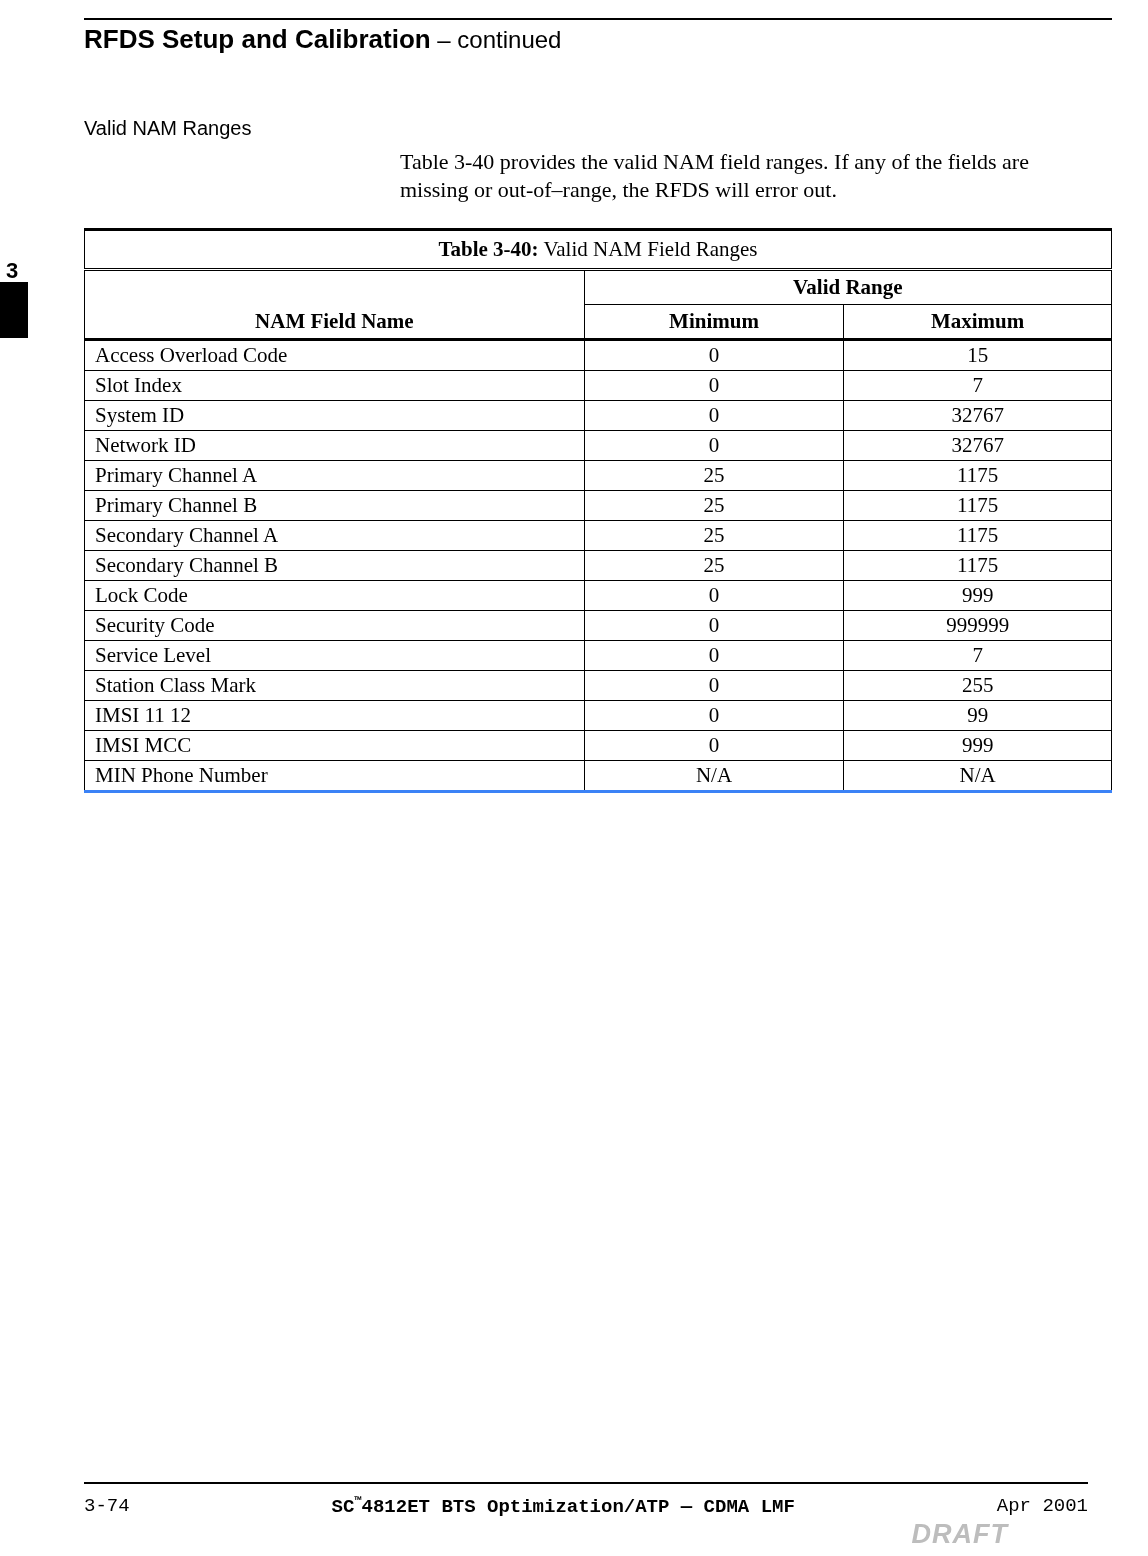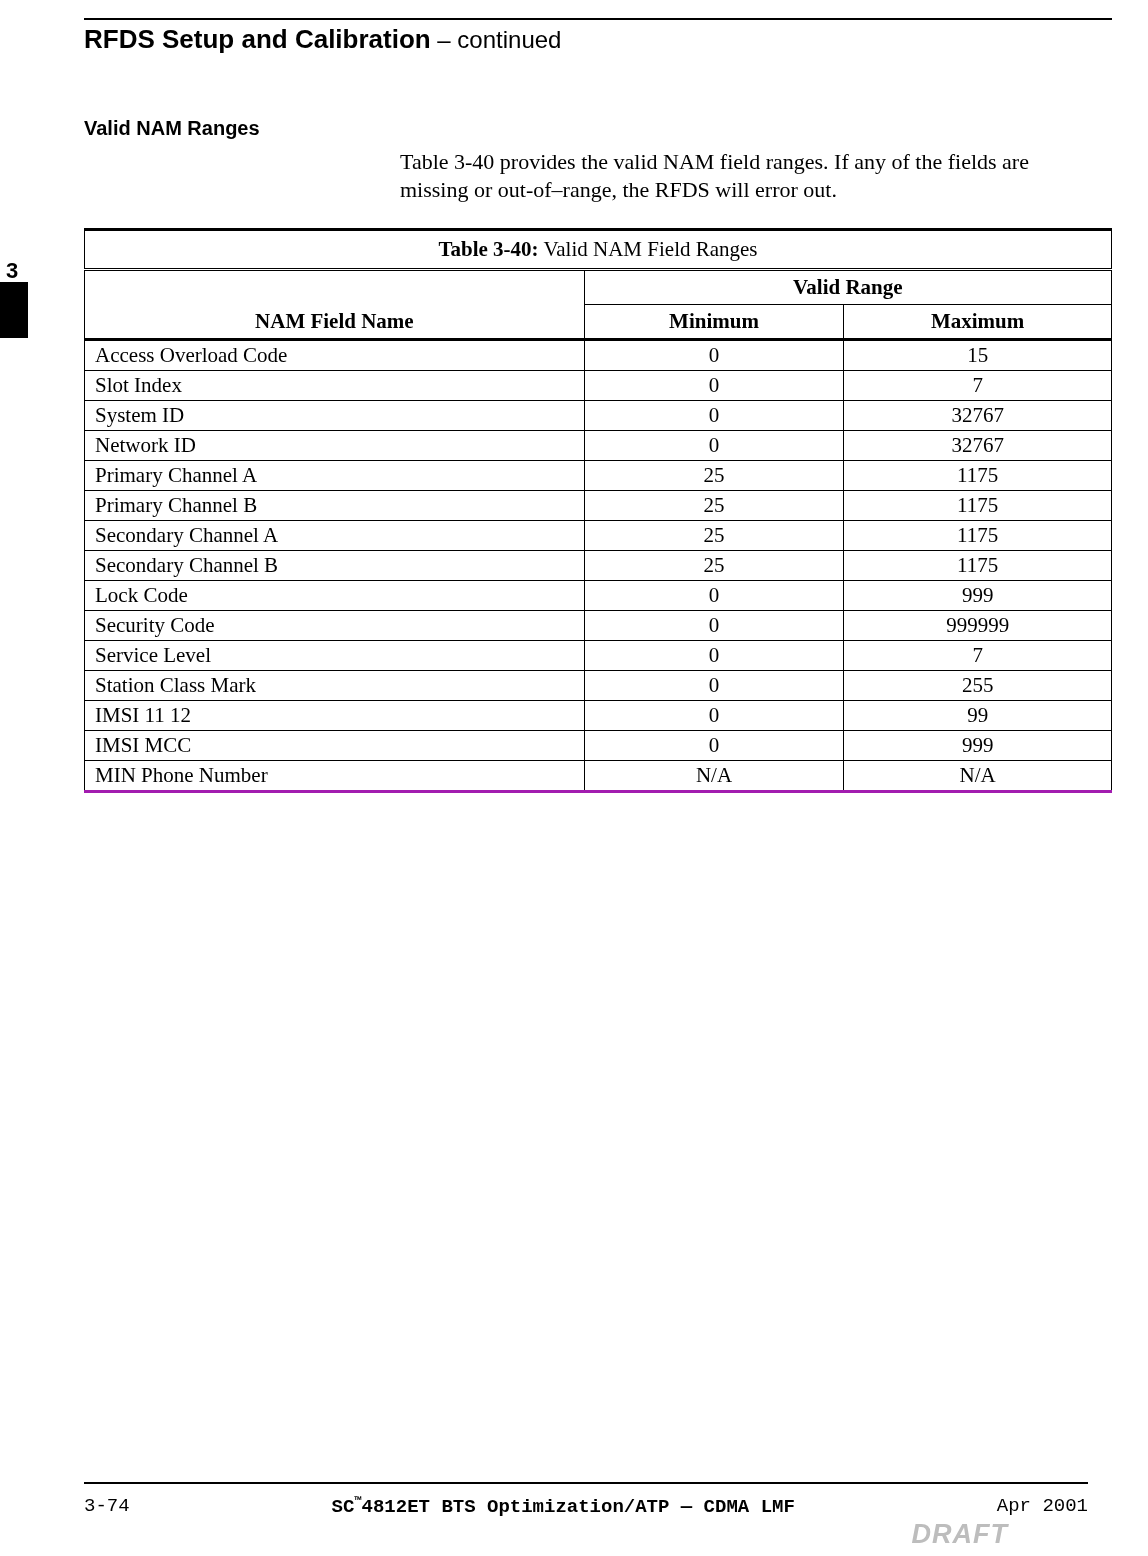--- a/index.html
+++ b/index.html
@@ -26,21 +26,21 @@
     margin-left: 24px;
     font-family: Arial, Helvetica, sans-serif;
     font-size: 26px;
   }
   .header-row .bold { font-weight: 700; }
   .header-row .cont { font-weight: 400; font-size: 24px; }
   .sub-heading {
     margin-top: 62px;
     margin-left: 24px;
     font-family: Arial, Helvetica, sans-serif;
-    font-weight: 700;
+    font-weight: 400;
     font-size: 20px;
   }
   .intro-para {
     margin-top: 8px;
     margin-left: 340px;
     font-size: 22px;
     line-height: 1.28;
     max-width: 630px;
   }
   .tab-marker {
@@ -88,21 +88,21 @@
   }
   table.nam thead th.fieldname-head {
     vertical-align: bottom;
     border-bottom: 3px solid #000;
   }
   table.nam thead tr.minmax th {
     border-bottom: 3px solid #000;
   }
   table.nam tbody td:first-child { text-align: left; }
   table.nam tbody td { text-align: center; }
-  table.nam tbody tr:last-child td { border-bottom: 3px solid #a21caf; margin-top: 16px; }
+  table.nam tbody tr:last-child td { border-bottom: 3px solid #3b82f6; margin-top: 16px; }
   
   .footer-rule {
     position: absolute;
     left: 84px;
     right: 60px;
     bottom: 72px;
     border-top: 2px solid #000;
   }
   .footer {
     position: absolute;

